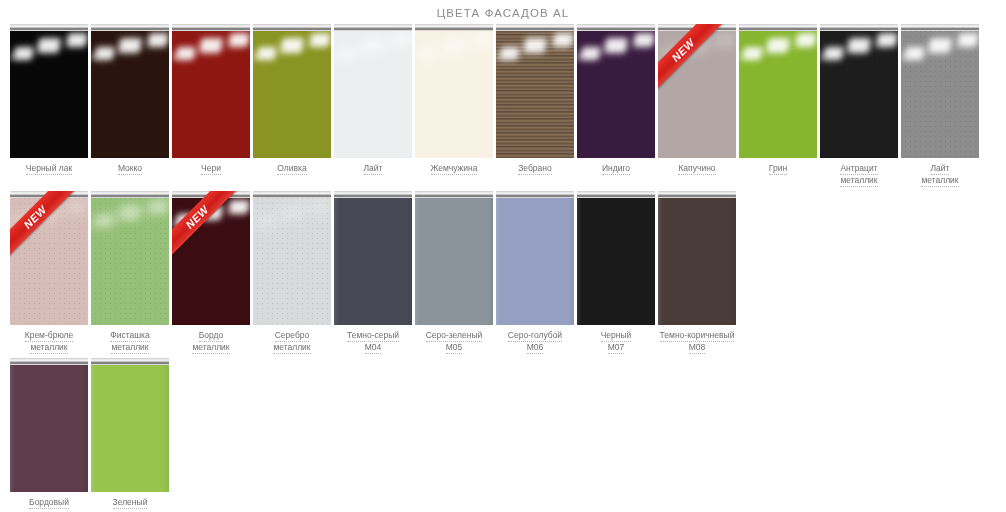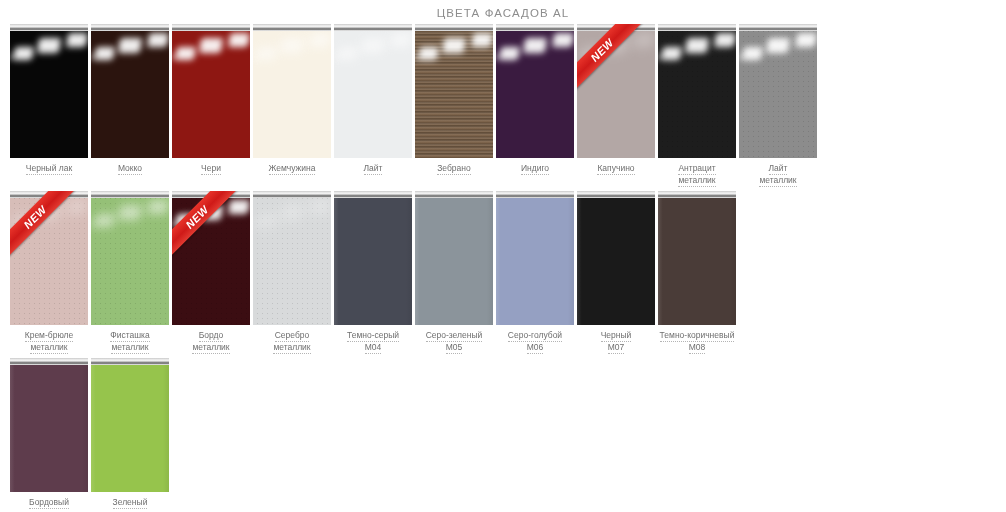--- a/index.html
+++ b/index.html
@@ -213,46 +213,59 @@
             <i class="l1"></i>
             <i class="l2"></i>
             <i class="l3"></i>
           </div>
         </div>
         <div class="caption"><span>Чери</span></div>
       </div>
       <div class="swatch">
         <div class="tile-wrap">
           <div class="rail"></div>
+          <div class="face" style="background: rgb(138, 148, 34);"></div>
+          <div class="gloss">
+            <i class="d1"></i>
+            <i class="l1"></i>
+            <i class="l2"></i>
+            <i class="l3"></i>
+          </div>
+        </div>
+        <div class="caption"><span>Оливка</span></div>
+      </div>
+      <div class="swatch">
+        <div class="tile-wrap">
+          <div class="rail"></div>
+          <div class="face" style="background: rgb(236, 238, 239);"></div>
+          <div class="gloss soft">
+            <i class="d1"></i>
+            <i class="l1"></i>
+            <i class="l2"></i>
+            <i class="l3"></i>
+          </div>
+        </div>
+        <div class="caption"><span>Лайт</span></div>
+      </div>
+      <div class="swatch">
+        <div class="tile-wrap">
+          <div class="rail"></div>
           <div class="face" style="background: rgb(248, 242, 229);"></div>
           <div class="gloss soft">
             <i class="d1"></i>
             <i class="l1"></i>
             <i class="l2"></i>
             <i class="l3"></i>
           </div>
         </div>
         <div class="caption"><span>Жемчужина</span></div>
       </div>
       <div class="swatch">
         <div class="tile-wrap">
           <div class="rail"></div>
-          <div class="face" style="background: rgb(236, 238, 239);"></div>
-          <div class="gloss soft">
-            <i class="d1"></i>
-            <i class="l1"></i>
-            <i class="l2"></i>
-            <i class="l3"></i>
-          </div>
-        </div>
-        <div class="caption"><span>Лайт</span></div>
-      </div>
-      <div class="swatch">
-        <div class="tile-wrap">
-          <div class="rail"></div>
           <div class="face" style="background: rgb(123, 97, 72);">
             <div class="wood"></div>
           </div>
           <div class="gloss">
             <i class="d1"></i>
             <i class="l1"></i>
             <i class="l2"></i>
             <i class="l3"></i>
           </div>
         </div>
@@ -283,20 +296,33 @@
           </div>
           <div class="ribbon">
             <span>NEW</span>
           </div>
         </div>
         <div class="caption"><span>Капучино</span></div>
       </div>
       <div class="swatch">
         <div class="tile-wrap">
           <div class="rail"></div>
+          <div class="face" style="background: rgb(134, 181, 46);"></div>
+          <div class="gloss">
+            <i class="d1"></i>
+            <i class="l1"></i>
+            <i class="l2"></i>
+            <i class="l3"></i>
+          </div>
+        </div>
+        <div class="caption"><span>Грин</span></div>
+      </div>
+      <div class="swatch">
+        <div class="tile-wrap">
+          <div class="rail"></div>
           <div class="face" style="background: rgb(29, 29, 29);">
             <div class="metallic"></div>
           </div>
           <div class="gloss">
             <i class="d1"></i>
             <i class="l1"></i>
             <i class="l2"></i>
             <i class="l3"></i>
           </div>
         </div>

